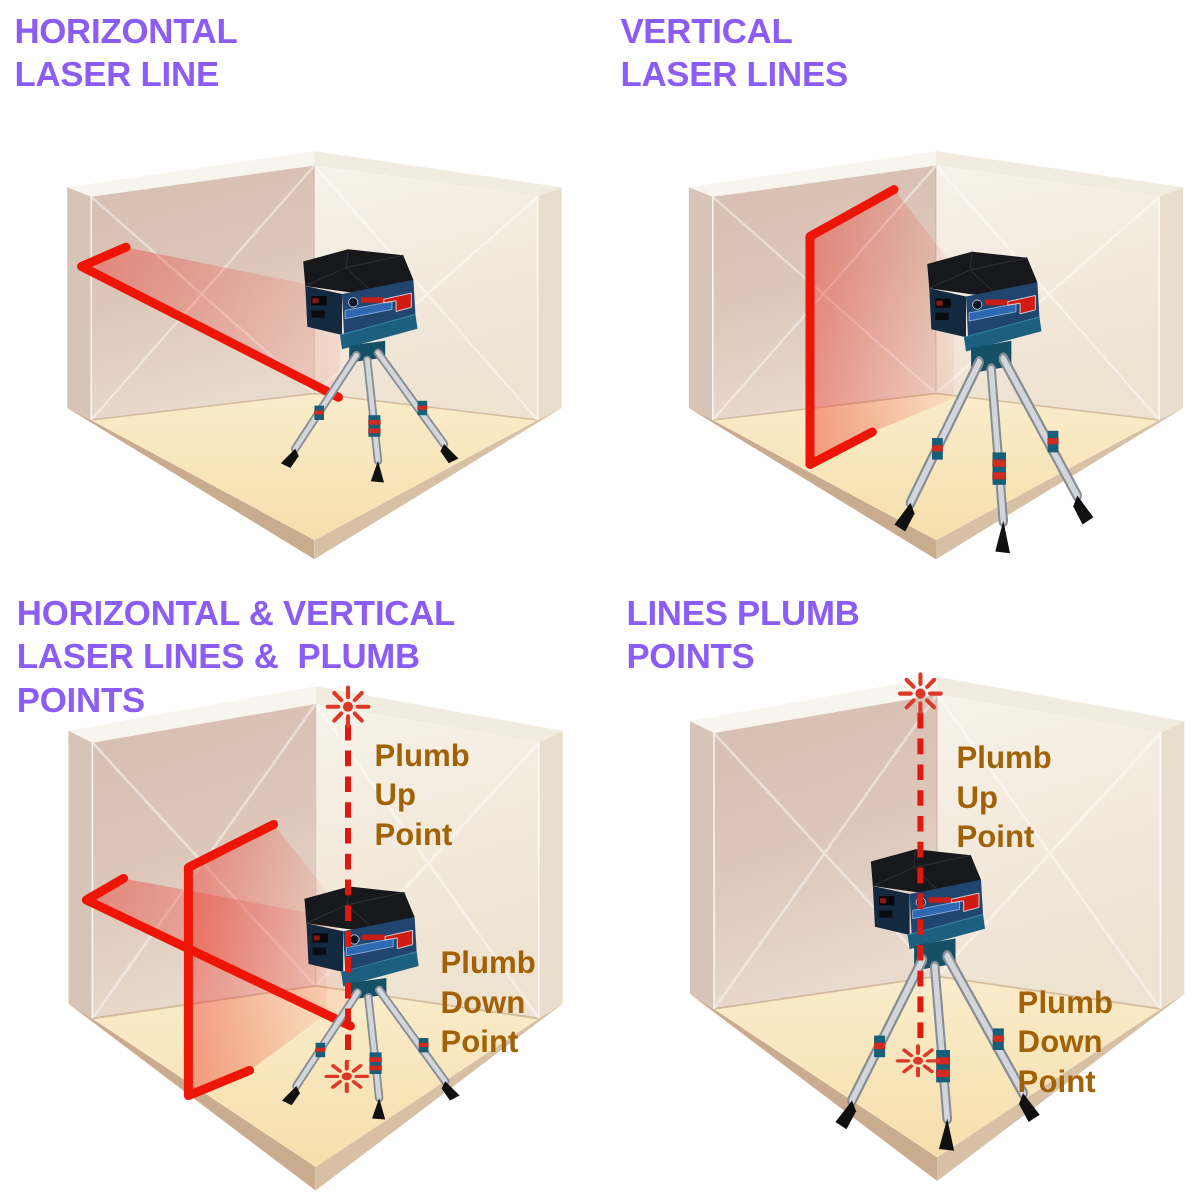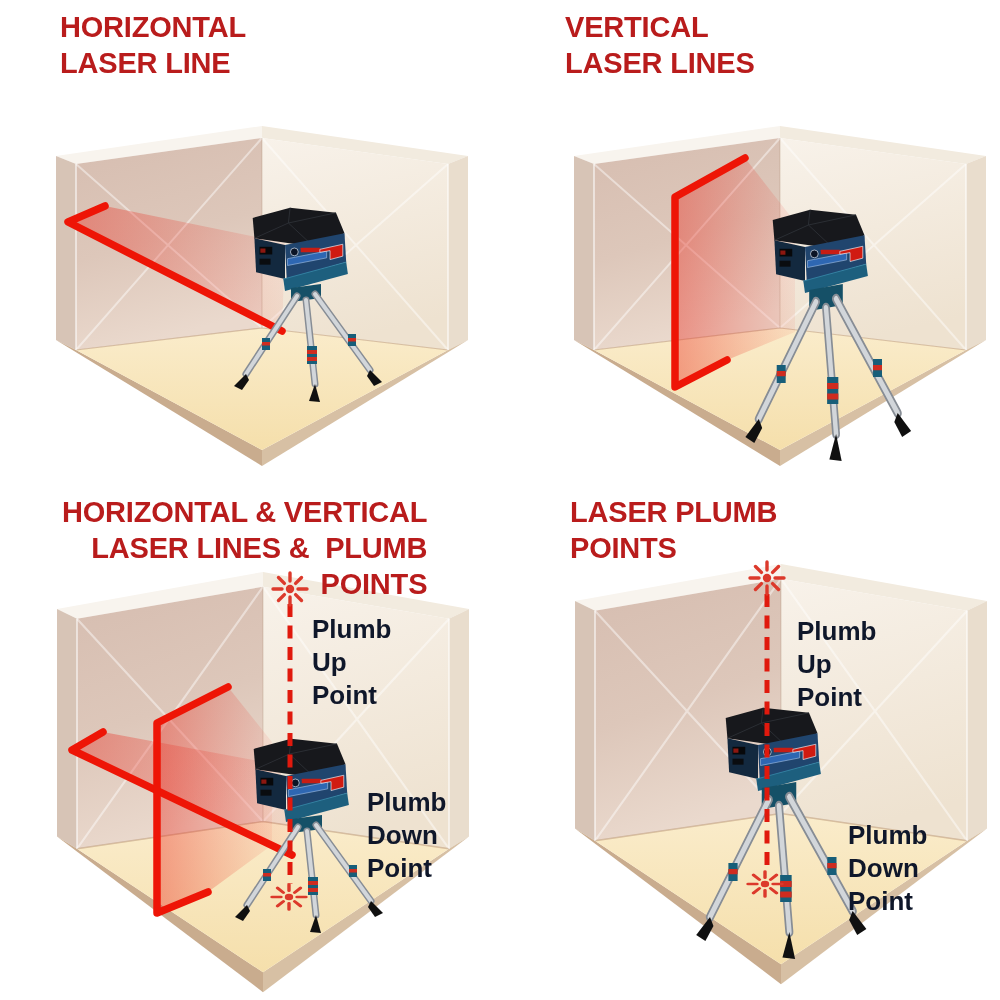--- a/index.html
+++ b/index.html
@@ -3,29 +3,29 @@
 <meta charset="utf-8">
 <style>
   html,body{margin:0;padding:0;background:#ffffff;}
   .canvas{
     position:relative;width:1000px;height:1000px;background:#ffffff;
     font-family:"Liberation Sans",sans-serif;overflow:hidden;
   }
   .stage{position:absolute;left:0;top:0;width:1000px;height:1000px;}
   .title{
     position:absolute;font-weight:bold;font-size:29px;line-height:36px;
-    color:#b91c1c;white-space:pre-wrap;letter-spacing:-0.2px;margin-left:48px;
+    color:#8b5cf6;white-space:pre-wrap;letter-spacing:-0.2px;
   }
   .plumb-label{
     position:absolute;font-weight:bold;font-size:26px;line-height:33px;
-    color:#0f172a;white-space:pre-wrap;
+    color:#a16207;white-space:pre-wrap;
   }
   #title-1{left:12px;top:9px;}
   #title-2{left:517px;top:9px;}
-  #title-3{left:14px;top:494px;text-align:right;}
+  #title-3{left:14px;top:494px;}
   #title-4{left:522px;top:494px;}
   #label-3-up{left:312px;top:613px;}
   #label-3-down{left:367px;top:786px;}
   #label-4-up{left:797px;top:615px;}
   #label-4-down{left:848px;top:819px;}
 </style>
 </head>
 <body>
 
 <div class="canvas">
@@ -155,21 +155,21 @@
     </g>
   </svg>
 
   <div class="title" id="title-1">HORIZONTAL
 LASER LINE</div>
   <div class="title" id="title-2">VERTICAL
 LASER LINES</div>
   <div class="title" id="title-3">HORIZONTAL &amp; VERTICAL
 LASER LINES &amp;  PLUMB
 POINTS</div>
-  <div class="title" id="title-4">LASER PLUMB
+  <div class="title" id="title-4">LINES PLUMB
 POINTS</div>
 
   <div class="plumb-label" id="label-3-up">Plumb
 Up
 Point</div>
   <div class="plumb-label" id="label-3-down">Plumb
 Down
 Point</div>
   <div class="plumb-label" id="label-4-up">Plumb
 Up

